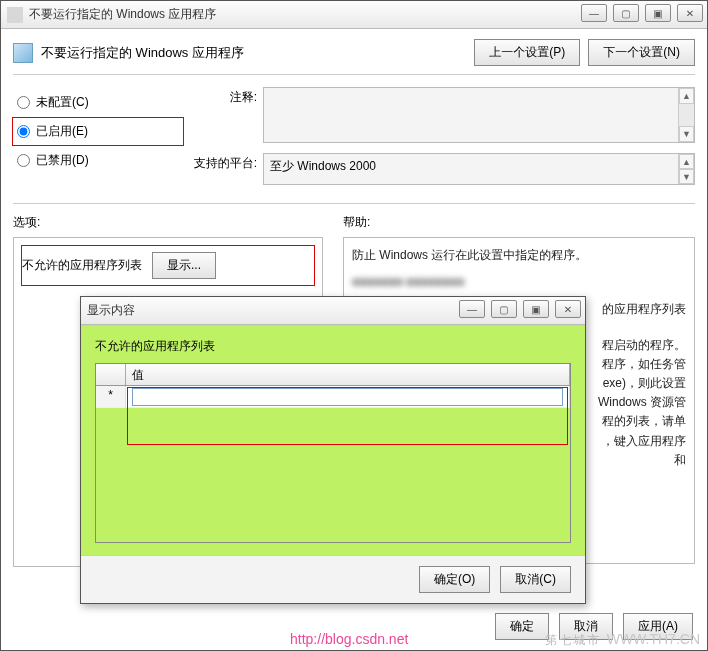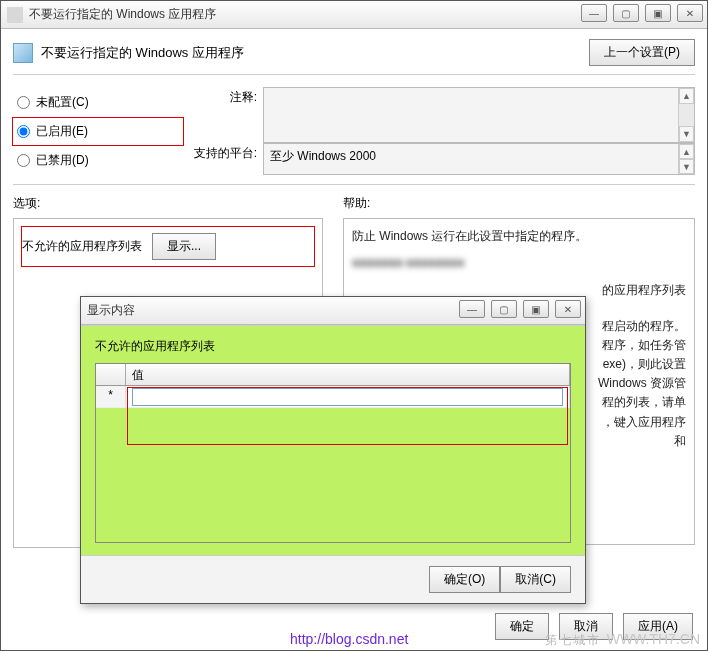--- a/index.html
+++ b/index.html
@@ -88,21 +88,21 @@
   }
   .radio-row {
     display: flex; align-items: center;
     padding: 5px 4px;
     margin-bottom: 2px;
   }
   .radio-row.highlighted { outline: 1px solid #d00; }
   .radio-row input { margin: 0 6px 0 0; }
 
   .right-col { flex: 1; }
-  .field-row { display: flex; }
+  .field-row { display: flex; margin-bottom: 10px; }
   .field-label { width: 80px; text-align: right; padding-right: 6px; padding-top: 2px; }
   .field-box {
     flex: 1;
     background: #f4f4f4;
     border: 1px solid #bbb;
     height: 56px;
     position: relative;
   }
   .scroll-stub {
     position: absolute; right: 0; top: 0; bottom: 0; width: 16px;
@@ -211,40 +211,40 @@
     font-family: inherit;
   }
   .grid-annot {
     position: absolute;
     left: 31px; top: 23px;
     right: 2px; height: 58px;
     border: 1px solid #d00;
     pointer-events: none;
   }
   .dlg-footer {
-    display: flex; justify-content: flex-end; 
+    display: flex; justify-content: flex-end; gap: 10px;
     padding: 10px 14px;
     border-top: 1px solid #ccc;
     background: #f3f3f3;
   }
 
   .watermark {
     position: absolute;
     right: 8px; bottom: 2px;
     color: #b9b9b9;
     font-size: 12px;
     letter-spacing: 2px;
     pointer-events: none;
     z-index: 20;
   }
   .watermark .wm-sub { font-size: 14px; letter-spacing: 0; color:#c8c8c8; }
   .url-ghost {
     position: absolute;
     left: 290px; bottom: 4px;
-    color: #6d28d9;
+    color: #ec4899;
     font-size: 14px;
     z-index: 1;
     pointer-events: none;
   }
 </style>
 </head>
 <body>
 
 <div class="main-window window">
   <div class="titlebar">
@@ -258,20 +258,21 @@
     </div>
   </div>
 
   <div class="content">
 
     <div class="header-row">
       <span class="bigicon"></span>
       <span class="headtitle">不要运行指定的 Windows 应用程序</span>
       <div class="top-btns">
         <button class="btn">上一个设置(P)</button>
+        <button class="btn">下一个设置(N)</button>
       </div>
     </div>
 
     <div class="config-area">
       <div class="radio-col">
         <label class="radio-row">
           <input type="radio" name="state" style="">
           <span>未配置(C)</span>
         </label>
         <label class="radio-row highlighted">

